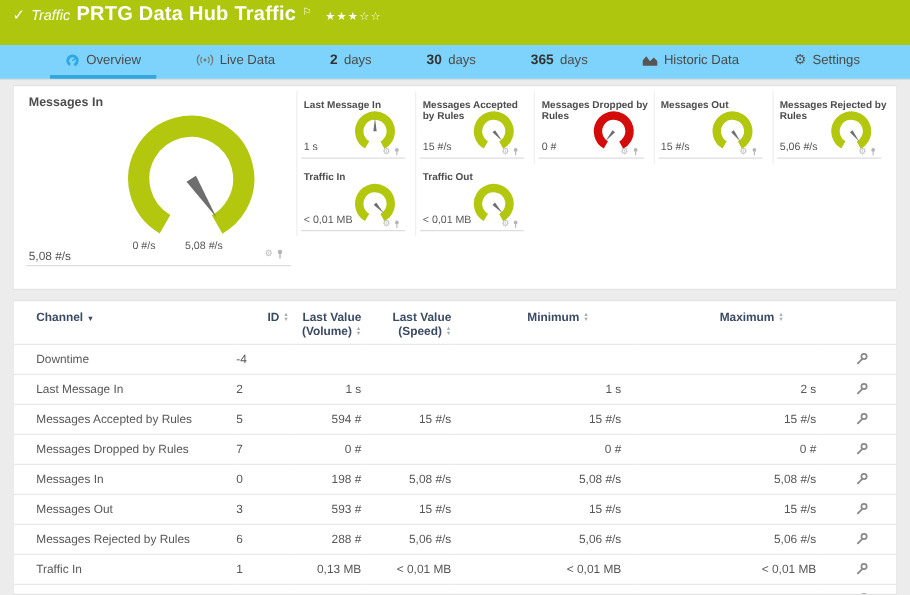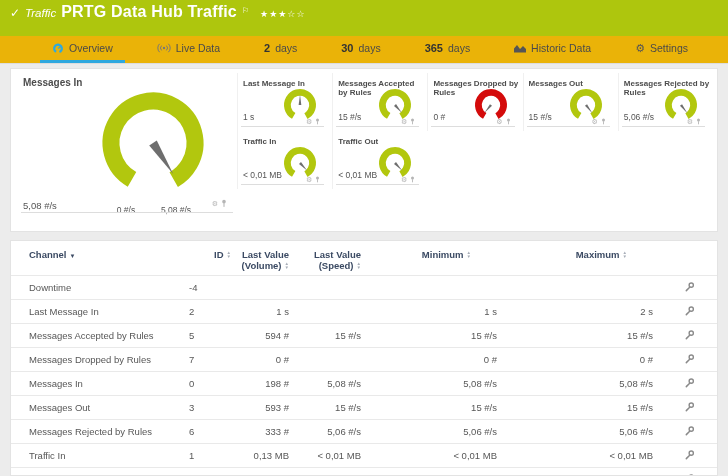--- a/index.html
+++ b/index.html
@@ -10,37 +10,37 @@
   .sensor-header{height:36px;background:#aec60d;color:#fff;padding:3px 0 0 10px;box-sizing:border-box;}
   .hdr-line{display:flex;align-items:baseline;gap:5px;}
   .check{font-size:12px;font-weight:bold;}
   .kind{font-style:italic;font-size:11.5px;}
   .title{font-weight:bold;font-size:16px;letter-spacing:.2px;}
   .flag{font-size:8px;vertical-align:super;position:relative;top:-4px;}
   .stars{font-size:9px;letter-spacing:1px;margin-left:6px;}
   .status-ok{font-size:8px;font-weight:bold;margin:1px 0 0 28px;}
 
   
-  .tabbar{height:28px;background:#eab308;border-bottom:1px solid #ddd;display:flex;
+  .tabbar{height:28px;background:#7dd3fc;border-bottom:1px solid #ddd;display:flex;
     align-items:stretch;justify-content:space-between;padding:0 28px 0 40px;box-sizing:border-box;}
   .tab{display:flex;align-items:center;gap:5px;font-size:10.5px;color:#4a4a4a;
     padding:0 12px;cursor:pointer;border-bottom:3px solid transparent;box-sizing:border-box;}
   .tab b{font-size:11px;color:#333;}
   .tab.active{border-bottom-color:#2fa8df;}
   .tab svg{flex:0 0 auto;}
   .gear-glyph{font-size:11px;color:#555;line-height:1;}
 
   
   .overview-panel{position:relative;margin:4px 10px 8px 10px;height:164px;background:#fff;
     border:1px solid #e3e3e3;box-sizing:border-box;display:flex;}
   .main-cell{position:relative;width:226px;flex:0 0 226px;}
   .main-title{position:absolute;left:12px;top:8px;font-size:10px;font-weight:bold;color:#4d4d4d;}
   .main-gauge{position:absolute;left:82px;top:14px;}
   .arc{fill:none;}
-  .scale-label{position:absolute;top:136px;font-size:8.5px;color:#555;text-align:center;}
+  .scale-label{position:absolute;top:122px;font-size:8.5px;color:#555;}
   .scale-min{left:95px;width:40px;}
   .scale-max{left:137px;width:56px;}
   .main-value{position:absolute;left:12px;top:131px;font-size:9.5px;color:#555;}
   .cell-icons{position:absolute;display:flex;align-items:center;gap:3px;color:#b5b5b5;}
   .main-cell .cell-icons{right:10px;top:130px;}
   .mini-ico{font-size:7px;line-height:1;color:#b5b5b5;}
   .underline{position:absolute;height:1px;background:#ddd;}
   .main-cell .underline{left:10px;right:4px;bottom:18px;}
 
   .mini-grid{flex:1;display:grid;grid-template-columns:repeat(5,1fr);grid-auto-rows:58px;
@@ -407,21 +407,21 @@
           <td style="padding-right:10px">15 #/s</td>
           <td style="padding-right:6px">15 #/s</td>
           <td class="wr"><svg class="wrench" width="11" height="11" viewBox="0 0 12 12">
                 <path d="M2.5 10.5 L6.2 6.8" stroke="#8a8a8a" stroke-width="1.6" stroke-linecap="round"></path>
                 <circle cx="7.9" cy="4.5" r="2.3" fill="none" stroke="#8a8a8a" stroke-width="1.5"></circle>
               </svg></td>
         </tr>
         <tr>
           <td class="ch">Messages Rejected by Rules</td>
           <td class="idc">6</td>
-          <td>333 #</td>
+          <td>288 #</td>
           <td>5,06 #/s</td>
           <td style="padding-right:10px">5,06 #/s</td>
           <td style="padding-right:6px">5,06 #/s</td>
           <td class="wr"><svg class="wrench" width="11" height="11" viewBox="0 0 12 12">
                 <path d="M2.5 10.5 L6.2 6.8" stroke="#8a8a8a" stroke-width="1.6" stroke-linecap="round"></path>
                 <circle cx="7.9" cy="4.5" r="2.3" fill="none" stroke="#8a8a8a" stroke-width="1.5"></circle>
               </svg></td>
         </tr>
         <tr>
           <td class="ch">Traffic In</td>

